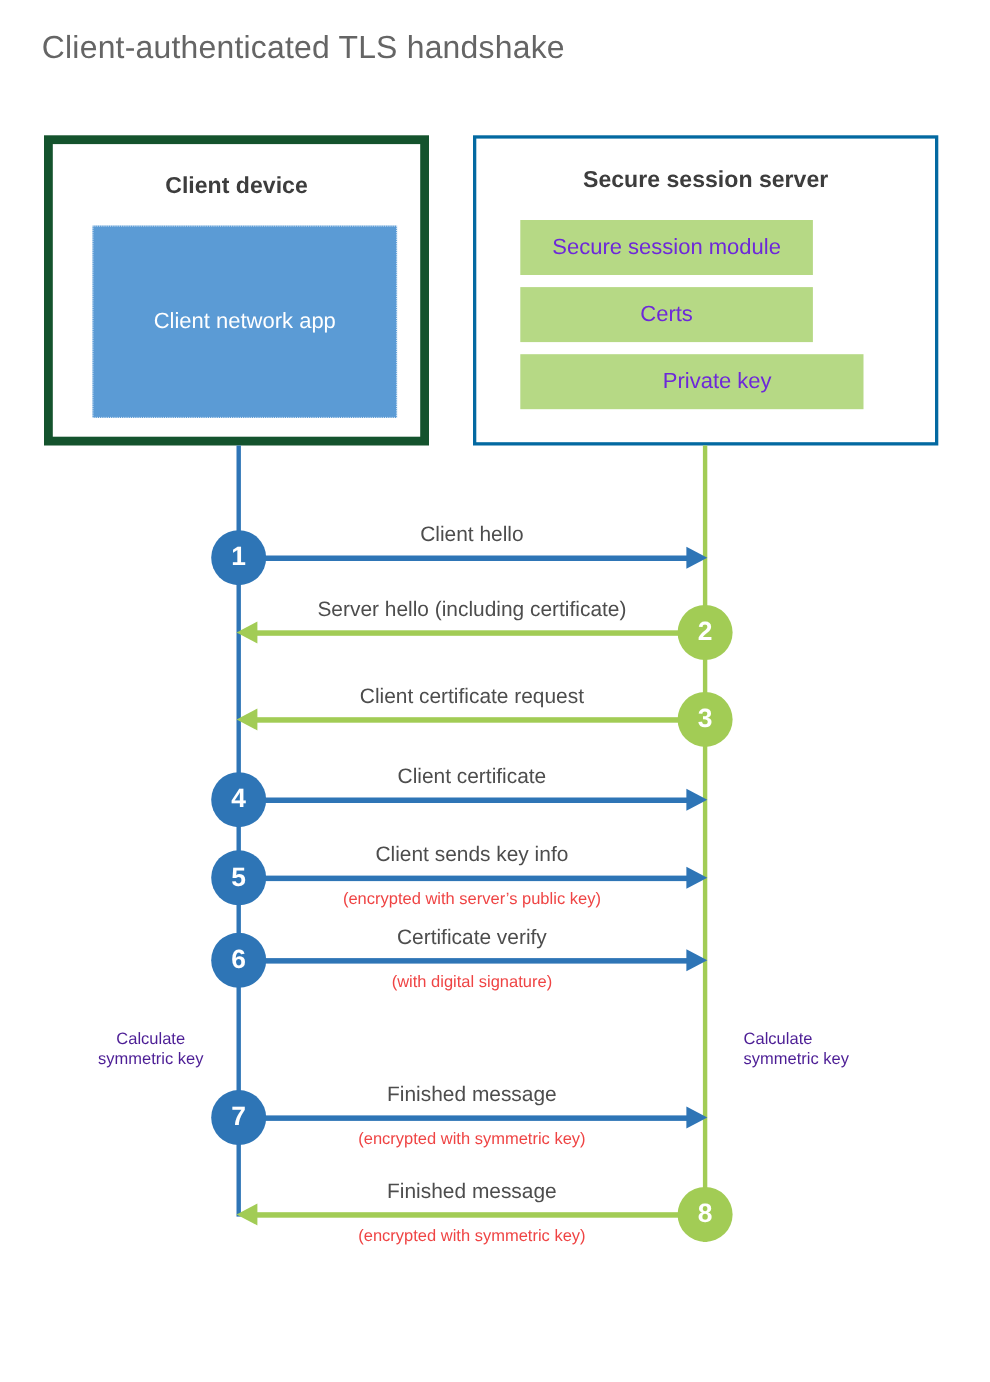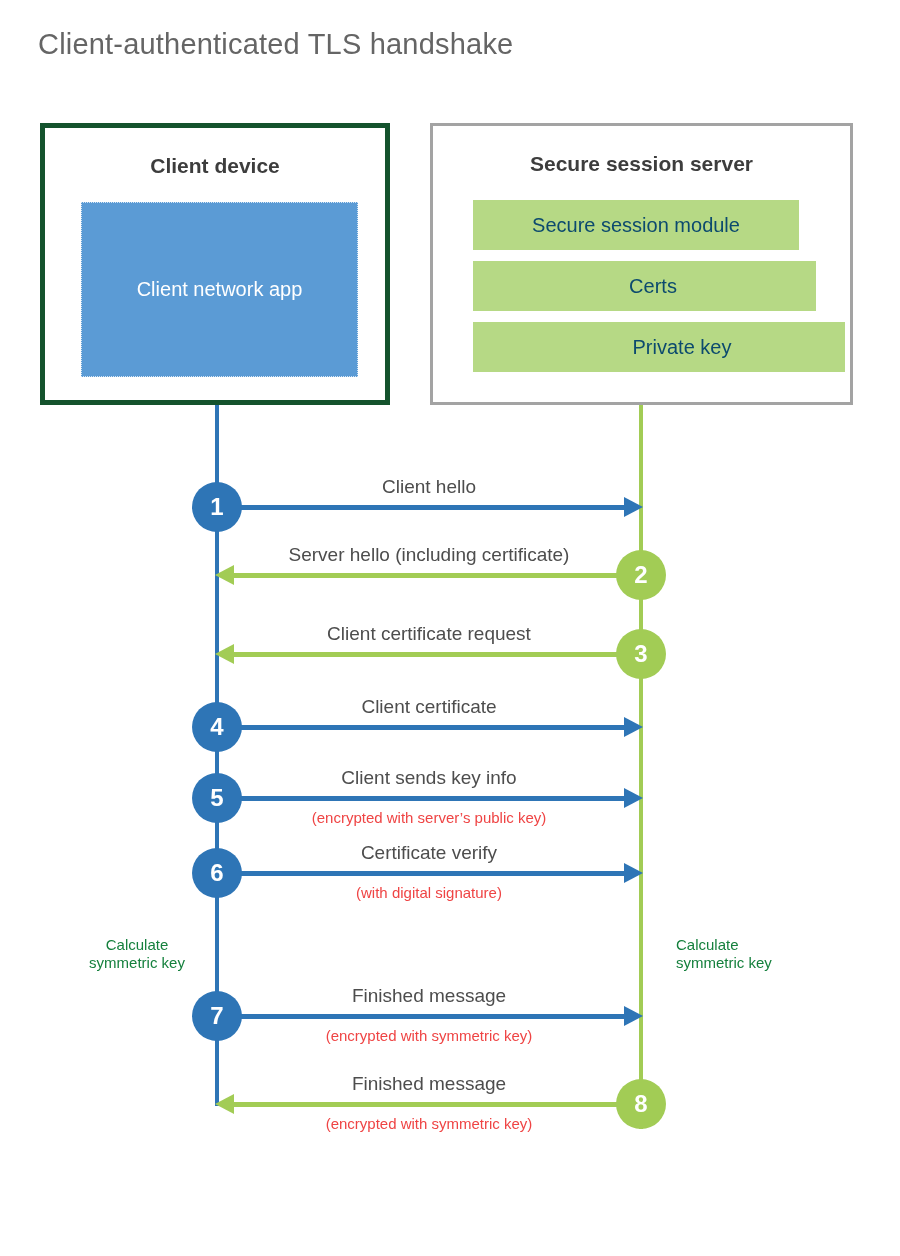--- a/index.html
+++ b/index.html
@@ -21,22 +21,22 @@
     color: #656565;
   }
   
   .actor-box {
     position: absolute;
     top: 123px;
     height: 282px;
     box-sizing: border-box;
     background: #ffffff;
   }
-  .client-box { left: 40px; width: 350px; border: 5px solid #14532d; }
-  .server-box { left: 430px; width: 423px; border: 3px solid #a3a3a3; }
+  .client-box { left: 40px; width: 350px; border: 8px solid #14532d; }
+  .server-box { left: 430px; width: 423px; border: 3px solid #0369a1; }
   .box-title {
     position: absolute;
     left: 0; right: 0;
     top: 26px;
     text-align: center;
     font-size: 21px;
     font-weight: bold;
     color: #3d3d3d;
   }
   .app-box {
@@ -54,31 +54,31 @@
     display: inline-block;
     width: 170px;
     text-align: center;
     color: #ffffff;
     font-size: 20px;
     line-height: 1.45;
   }
   .server-bar {
     position: absolute;
     left: 40px;
-    width: 326px; height: 50px;
+    width: 266px; height: 50px;
     background: #b6d985;
-    color: #0c4a6e;
+    color: #6d28d9;
     font-size: 20px;
     display: flex;
     align-items: center;
     justify-content: center;
     text-align: center;
   }
   .bar-0 { top: 74px; }
-  .bar-1 { top: 135px; padding-left: 17px; }
+  .bar-1 { top: 135px; }
   .bar-2 { top: 196px; padding-left: 46px; }
   
   .lifeline { position: absolute; width: 4px; }
   .lifeline-client { left: 215px; top: 405px; height: 701px; background: #2e75b6; }
   .lifeline-server { left: 639px; top: 405px; height: 724px; background: #a2cc55; }
   
   .mrow { position: absolute; left: 217px; width: 424px; height: 0; }
   .mline { position: absolute; top: -2px; height: 5px; }
   .blue  .mline { left: 0; right: 15px; background: #2e75b6; }
   .green .mline { left: 15px; right: 0; background: #a2cc55; }
@@ -103,21 +103,21 @@
   .blue  .mcircle { left: -25px; background: #2e75b6; }
   .green .mcircle { left: 399px; background: #a2cc55; }
   
   .decrypt-note {
     position: absolute; left: 666px; top: 762px;
     width: 174px;
     font-size: 15px; line-height: 17.5px; color: #595959;
   }
   .calc-note {
     position: absolute; top: 936px;
-    font-size: 15px; line-height: 18px; color: #15803d;
+    font-size: 15px; line-height: 18px; color: #4c1d95;
   }
   .calc-left  { left: 87px;  width: 100px; text-align: center; }
   .calc-right { left: 676px; width: 120px; text-align: left; }
 </style>
 </head>
 <body>
 
 <div id="page">
 
   <div class="page-title">Client-authenticated TLS handshake</div>

